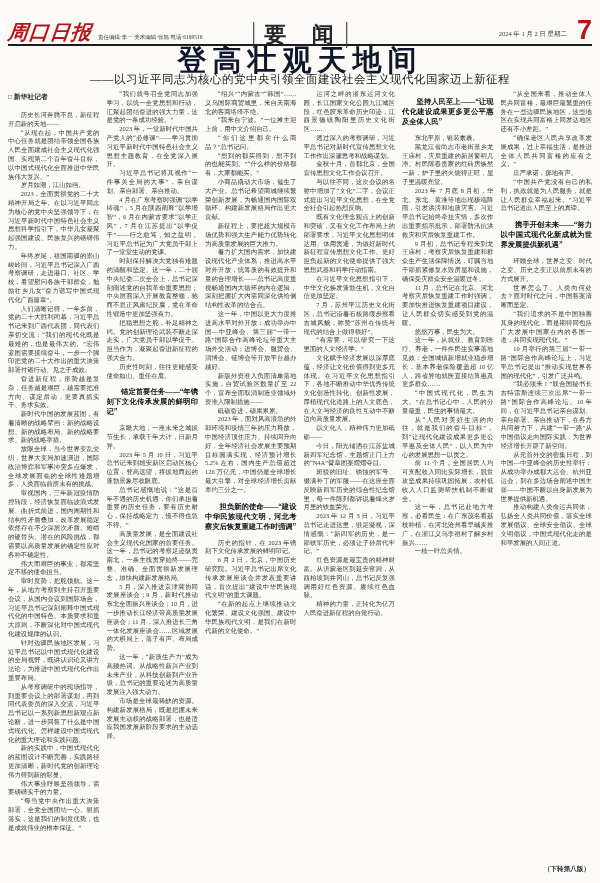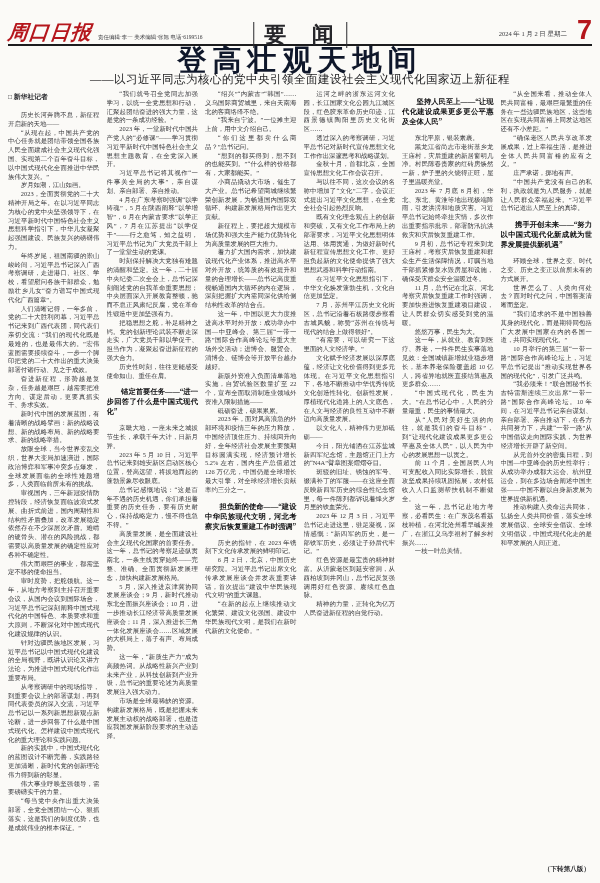--- a/index.html
+++ b/index.html
@@ -128,21 +128,21 @@
         <div class="para">“每当党中央作出重大决策部署，全党全国团结一心、狠抓落实，这是我们的制度优势，也是成就伟业的根本保证。”</div>
       </div>
       <div class="col">
         <div class="para">“我们就号召全党同志加强学习，以统一全党思想和行动，汇聚起团结奋进的强大力量，这是党的一条成功经验。”</div>
         <div class="para">2023 年，一堂新时代中国共产党人的“必修课”——学习贯彻习近平新时代中国特色社会主义思想主题教育，在全党深入展开。</div>
         <div class="para">习近平总书记将其视作“一件事关全局的大事”，亲自谋划、亲自部署、亲自推动。</div>
         <div class="para">4 月在广东考察时强调“以学铸魂”，5 月在陕西阐释“以学增智”，6 月在内蒙古要求“以学正风”，7 月在江苏提出“以学促干”——行之愈笃，知之益明，习近平总书记为广大党员干部上了一堂堂生动的党课。</div>
         <div class="para">时刻保持解决大党独有难题的清醒和坚定。这一年，二十届中央纪委二次全会上，总书记深刻阐述党的自我革命重要思想；中央层面深入开展教育整顿，驰而不息正风肃纪反腐，党在革命性锻造中更加坚强有力。</div>
         <div class="para">把稳思想之舵，补足精神之钙。党的创新理论武装不断走深走实，广大党员干部以学促干、担当作为，凝聚起奋进新征程的强大合力。</div>
         <div class="para">历史性时刻，往往更能感受使命如山、重任在肩。</div>
-        <div class="subhead">锚定首要任务——“进一步回答了什么是中国式现代化”</div>
+        <div class="subhead">锚定首要任务——“年镌刻下文化传承发展的鲜明印记”</div>
         <div class="para">京畿大地，一座未来之城拔节生长，承载千年大计，日新月异。</div>
         <div class="para">2023 年 5 月 10 日，习近平总书记来到雄安新区启动区核心位置，登高远望，将拔地而起的蓬勃景象尽收眼底。</div>
         <div class="para">总书记感慨地说：“这是百年不遇的历史机遇，你们承担着重要的历史任务，要有历史耐心，保持战略定力，慢不得也急不得。”</div>
         <div class="para">高质量发展，是全面建设社会主义现代化国家的首要任务。这一年，总书记的考察足迹纵贯南北，一条主线贯穿始终——完整、准确、全面贯彻新发展理念，加快构建新发展格局。</div>
         <div class="para">5 月，深入推进京津冀协同发展座谈会；9 月，新时代推动东北全面振兴座谈会；10 月，进一步推动长江经济带高质量发展座谈会；11 月，深入推进长三角一体化发展座谈会……区域发展的大棋局上，落子有声、布局成势。</div>
         <div class="para">这一年，“新质生产力”成为高频热词。从战略性新兴产业到未来产业，从科技创新到产业升级，总书记的重要论述为高质量发展注入强大动力。</div>
         <div class="para">市场是全球最稀缺的资源。构建新发展格局，既是把握未来发展主动权的战略部署，也是适应我国发展新阶段要求的主动选择。</div>
       </div>
       <div class="col">
         <div class="para">“绍兴”“内蒙古”“韩国”……义乌国际商贸城里，来自天南海北的客商络绎不绝。</div>

